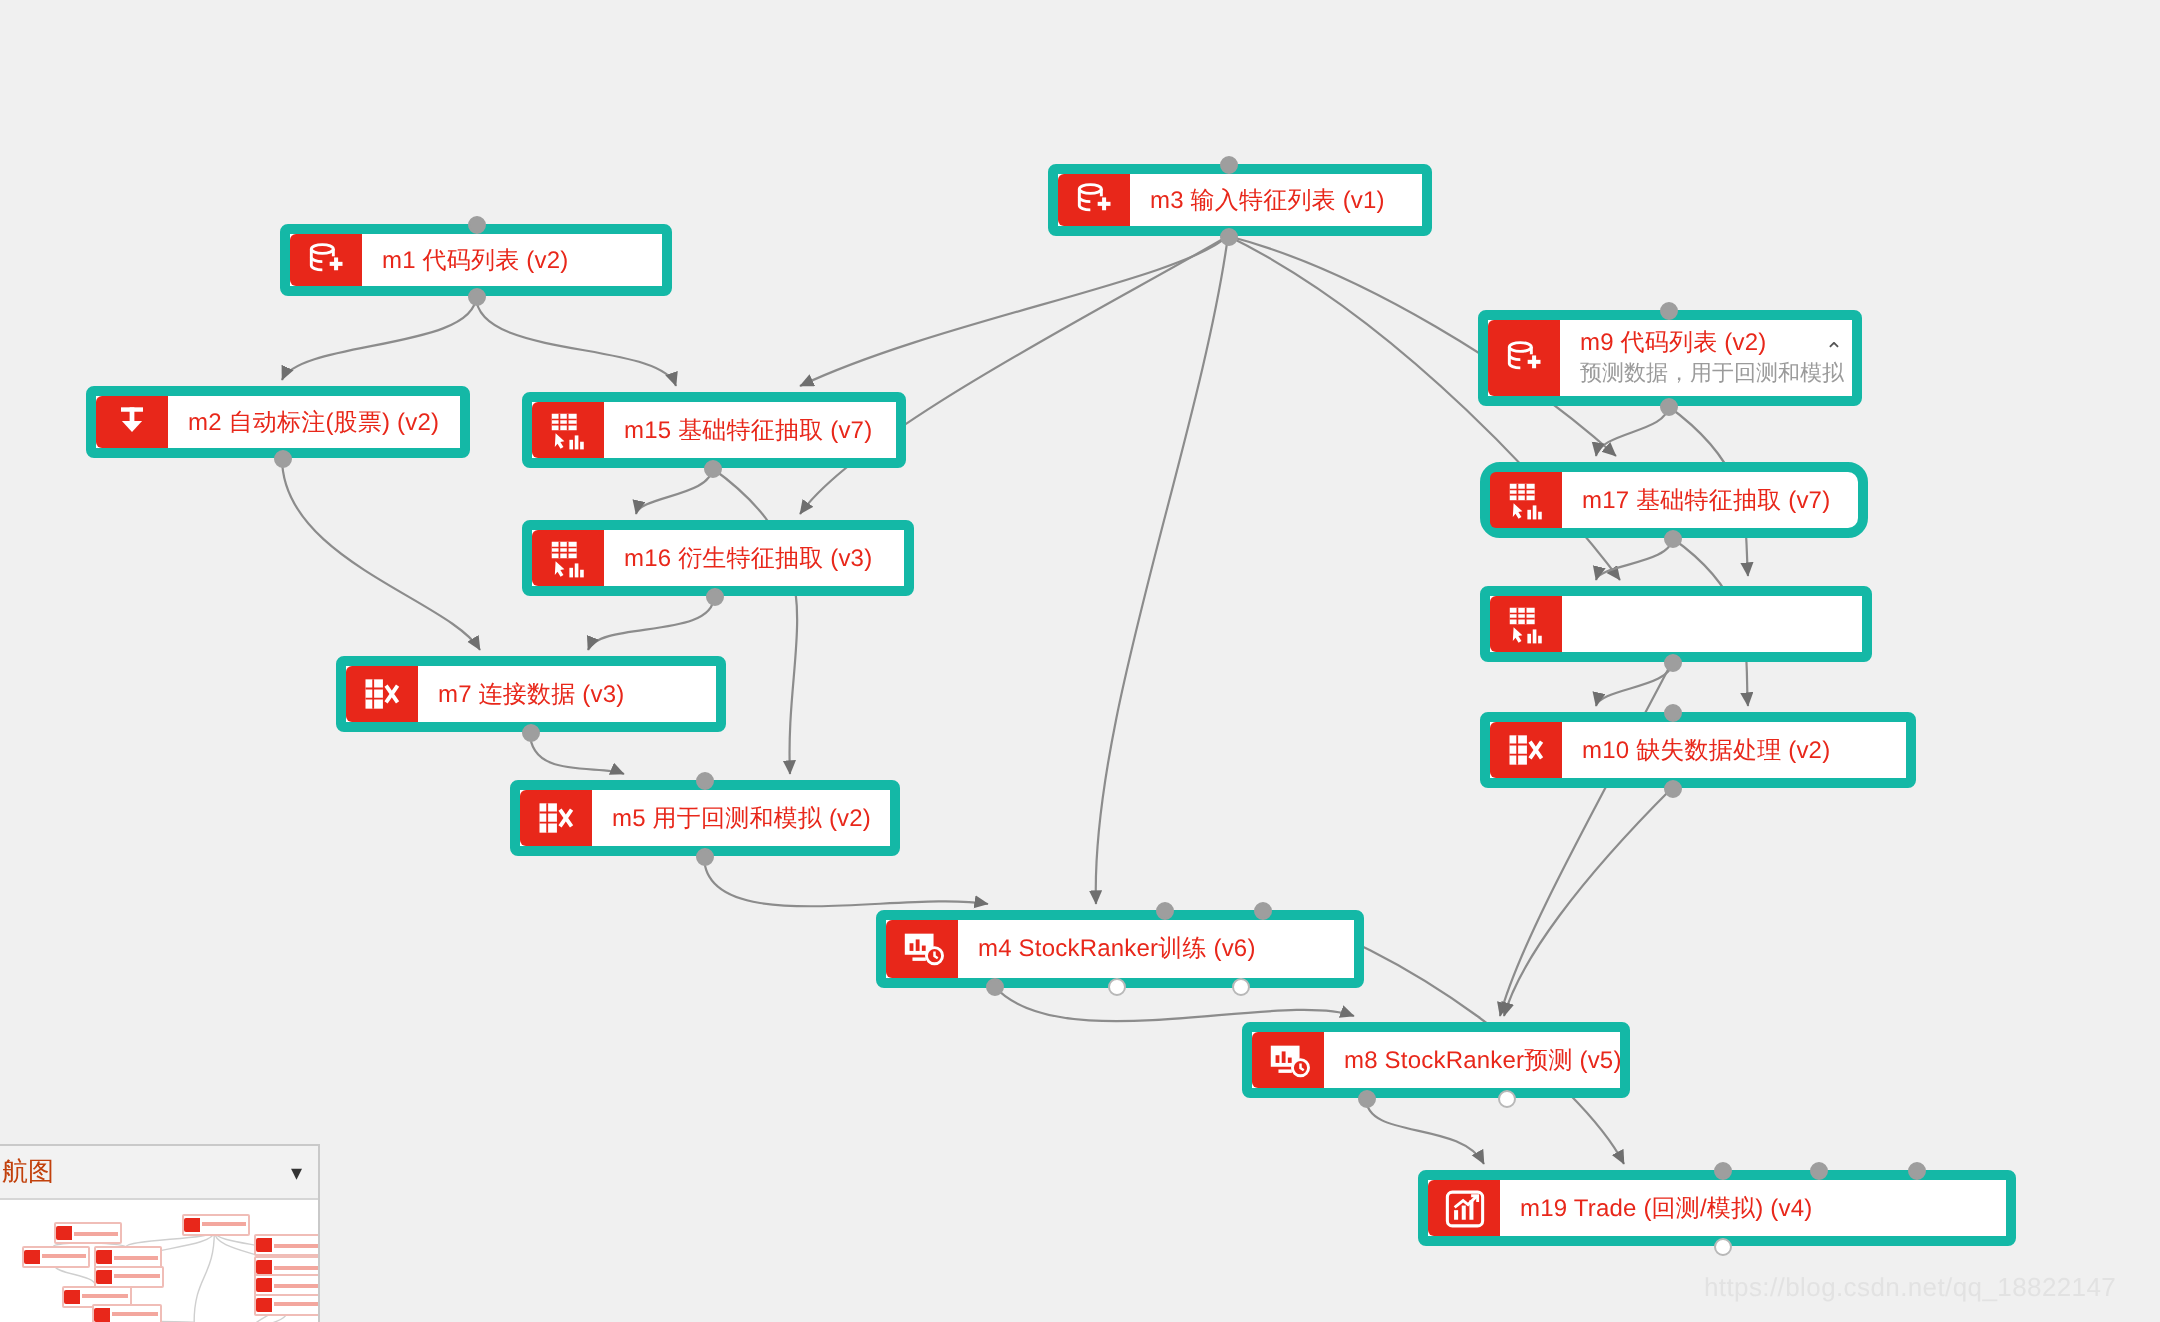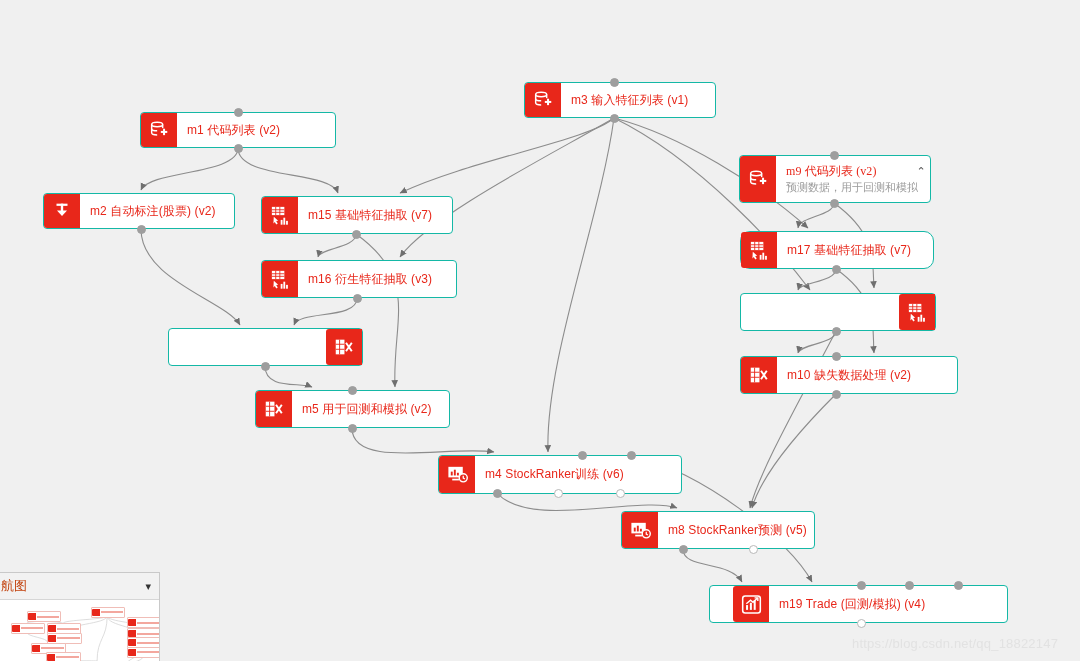--- a/index.html
+++ b/index.html
@@ -8,27 +8,26 @@
     background:#f0f0f0;
     font-family:"Liberation Sans","DejaVu Sans",sans-serif;
     position:relative;
   }
   #canvas{position:absolute;inset:0;}
   #edges{position:absolute;left:0;top:0;width:1080px;height:661px;pointer-events:none;}
 
   .node{
     position:absolute;
     background:#ffffff;
-    border:1px solid #14b8a6;
+    border:5px solid #14b8a6;
     border-radius:4px;
     box-sizing:border-box;
     display:flex;
     align-items:stretch;
     box-shadow:0 0 0 0 rgba(0,0,0,0);
-    justify-content:flex-end;
   }
   .node .icon{
     width:36px;min-width:36px;
     background:#e8271a;
     border-radius:3px 0 0 3px;
     display:flex;align-items:center;justify-content:center;
     color:#fff;
   }
   .node .body{
     flex:1;
@@ -167,21 +166,21 @@
             <path d="M16 6v4" fill="none" stroke="#fff" stroke-width="1.6"></path>
             <path d="M4 10.5c0 1.3 2.7 2.4 6 2.4" fill="none" stroke="#fff" stroke-width="1.6"></path>
             <rect x="14" y="13" width="7" height="2.2" fill="#fff"></rect>
             <rect x="16.4" y="10.6" width="2.2" height="7" fill="#fff"></rect>
           </svg>
         </div>
         <div class="body">
           <div class="title">m1 代码列表 (v2)</div>
         </div>
       </div>
-      <div class="node" style="left: 739px; top: 155px; width: 192px; height: 48px; font-family: Liberation Serif, serif;">
+      <div class="node" style="left: 739px; top: 155px; width: 192px; height: 48px;">
         <div class="icon">
           <svg width="22" height="22" viewBox="0 0 24 24">
             <ellipse cx="10" cy="6" rx="6" ry="2.4" fill="none" stroke="#fff" stroke-width="1.6"></ellipse>
             <path d="M4 6v9c0 1.3 2.7 2.4 6 2.4" fill="none" stroke="#fff" stroke-width="1.6"></path>
             <path d="M16 6v4" fill="none" stroke="#fff" stroke-width="1.6"></path>
             <path d="M4 10.5c0 1.3 2.7 2.4 6 2.4" fill="none" stroke="#fff" stroke-width="1.6"></path>
             <rect x="14" y="13" width="7" height="2.2" fill="#fff"></rect>
             <rect x="16.4" y="10.6" width="2.2" height="7" fill="#fff"></rect>
           </svg>
         </div>
@@ -271,20 +270,23 @@
       <div class="node" style="left: 168px; top: 328px; width: 195px; height: 38px;">
         <div class="icon">
           <svg width="22" height="22" viewBox="0 0 24 24">
             <rect x="3" y="4" width="9.5" height="16" fill="#fff"></rect>
             <g stroke="#e8271a" stroke-width="1">
               <path d="M3 9h9.5M3 14.5h9.5M7.2 4v16"></path>
             </g>
             <path d="M14.2 7.4l6.3 9.2M20.5 7.4l-6.3 9.2" stroke="#fff" stroke-width="2.1" fill="none"></path>
           </svg>
         </div>
+        <div class="body">
+          <div class="title">m7 连接数据 (v3)</div>
+        </div>
       </div>
       <div class="node" style="left: 740px; top: 356px; width: 218px; height: 38px;">
         <div class="icon">
           <svg width="22" height="22" viewBox="0 0 24 24">
             <rect x="3" y="4" width="9.5" height="16" fill="#fff"></rect>
             <g stroke="#e8271a" stroke-width="1">
               <path d="M3 9h9.5M3 14.5h9.5M7.2 4v16"></path>
             </g>
             <path d="M14.2 7.4l6.3 9.2M20.5 7.4l-6.3 9.2" stroke="#fff" stroke-width="2.1" fill="none"></path>
           </svg>
@@ -336,21 +338,21 @@
             </g>
             <rect x="6.5" y="16.4" width="7" height="1.8" fill="#fff"></rect>
             <circle cx="18" cy="15.5" r="4.2" fill="#e8271a" stroke="#fff" stroke-width="1.5"></circle>
             <path d="M18 13.3v2.4l1.7 1.1" stroke="#fff" stroke-width="1.3" fill="none"></path>
           </svg>
         </div>
         <div class="body">
           <div class="title">m8 StockRanker预测 (v5)</div>
         </div>
       </div>
-      <div class="node" style="left: 709px; top: 585px; width: 299px; height: 38px; padding-left: 23px;">
+      <div class="node" style="left: 709px; top: 585px; width: 299px; height: 38px;">
         <div class="icon">
           <svg width="23" height="23" viewBox="0 0 24 24">
             <rect x="2.8" y="3.2" width="18.4" height="17.6" rx="2.6" fill="none" stroke="#fff" stroke-width="1.6"></rect>
             <g fill="#fff">
               <rect x="6.3" y="12.6" width="2.1" height="5"></rect>
               <rect x="10.3" y="10.2" width="2.1" height="7.4"></rect>
               <rect x="14.3" y="7.4" width="2.1" height="10.2"></rect>
             </g>
             <path d="M6.6 11.2L11 7.6l2.6 2.1L18 5.4" stroke="#fff" stroke-width="1.5" fill="none"></path>
             <path d="M15.2 5.1h3.4v3.2" stroke="#fff" stroke-width="1.5" fill="none"></path>

